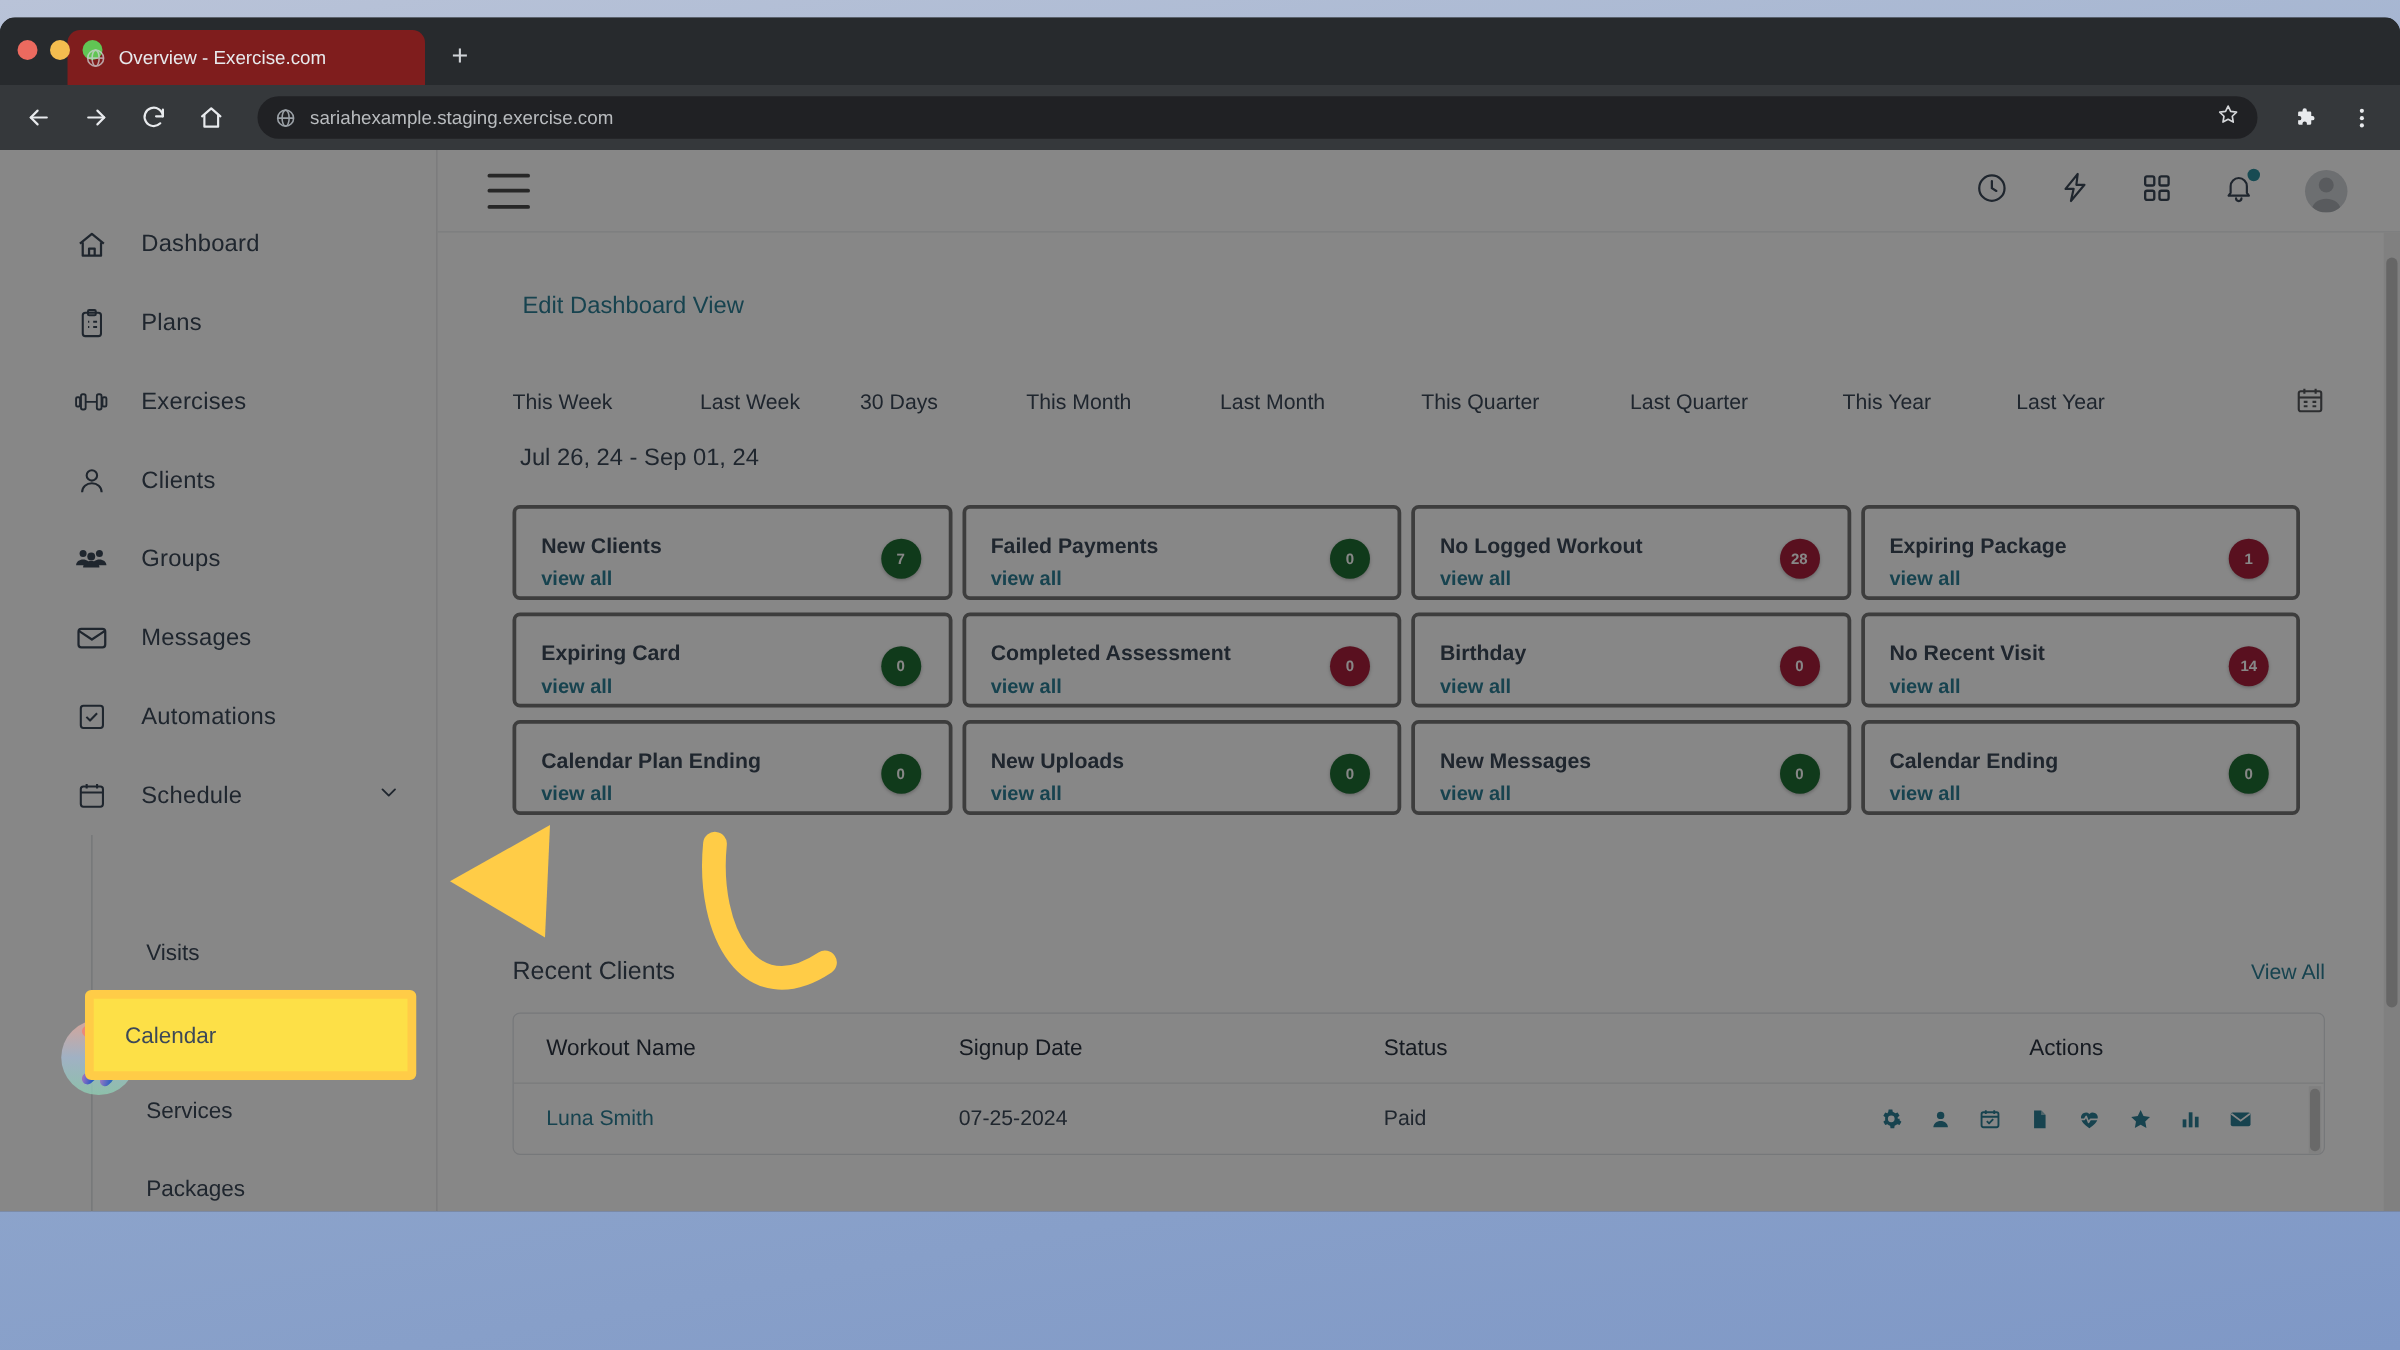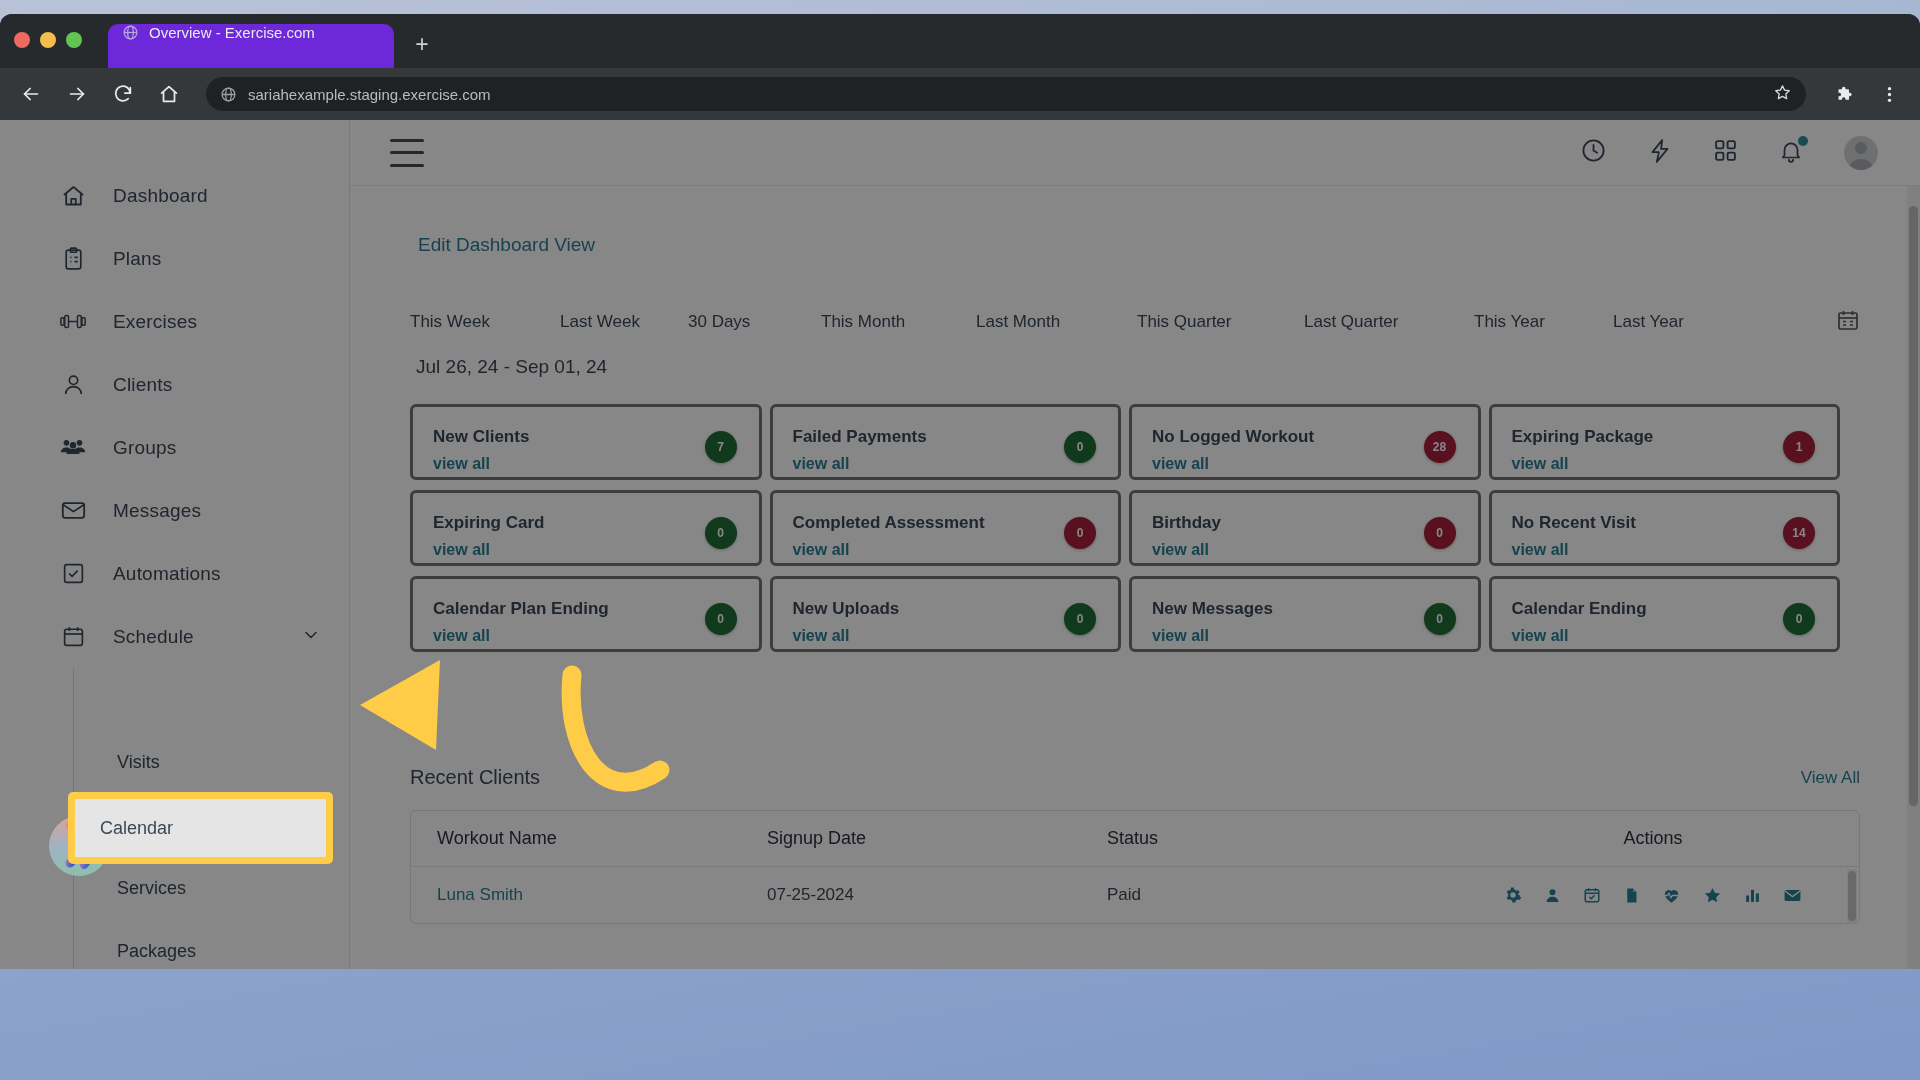--- a/index.html
+++ b/index.html
@@ -36,26 +36,26 @@
     position: absolute;
     left: 14px; top: 18px;
     display: flex; gap: 10px;
   }
   .traffic-light { width: 16px; height: 16px; border-radius: 50%; }
   .tl-red { background: #ec6a5f; }
   .tl-yellow { background: #f4bd4f; }
   .tl-green { background: #61c554; }
 
   #browser-tab {
-    margin-left: 108px;
+    margin-left: 54px;
     width: 286px; height: 44px;
-    background: #6d28d9;
+    background: #7f1d1d;
     border-top-left-radius: 10px;
     border-top-right-radius: 10px;
-    display: flex; align-items: flex-start;
+    display: flex; align-items: center;
     padding: 0 14px;
     gap: 10px;
   }
   .tab-favicon { width: 17px; height: 17px; flex: 0 0 auto; opacity: .75; }
   #tab-title {
     color: #e8eaed; font-size: 15px;
     white-space: nowrap; overflow: hidden; text-overflow: ellipsis;
   }
   #new-tab-button {
     margin-left: 14px; margin-bottom: 9px;
@@ -147,21 +147,21 @@
     cursor: pointer;
   }
 
   
   #sidebar-item-calendar-wrap {
     position: absolute;
     left: 68px; top: 672px;
     width: 265px; height: 72px;
     border: 7px solid #ffcc47;
     border-radius: 5px;
-    background: #e5e5e5;
+    background: #fde047;
     z-index: 70;
     display: flex; align-items: center;
     padding-left: 25px;
   }
   #sidebar-item-calendar-wrap .sub-label {
     font-size: 18px; color: #3c4858;
   }
 
   
   #chat-widget {

